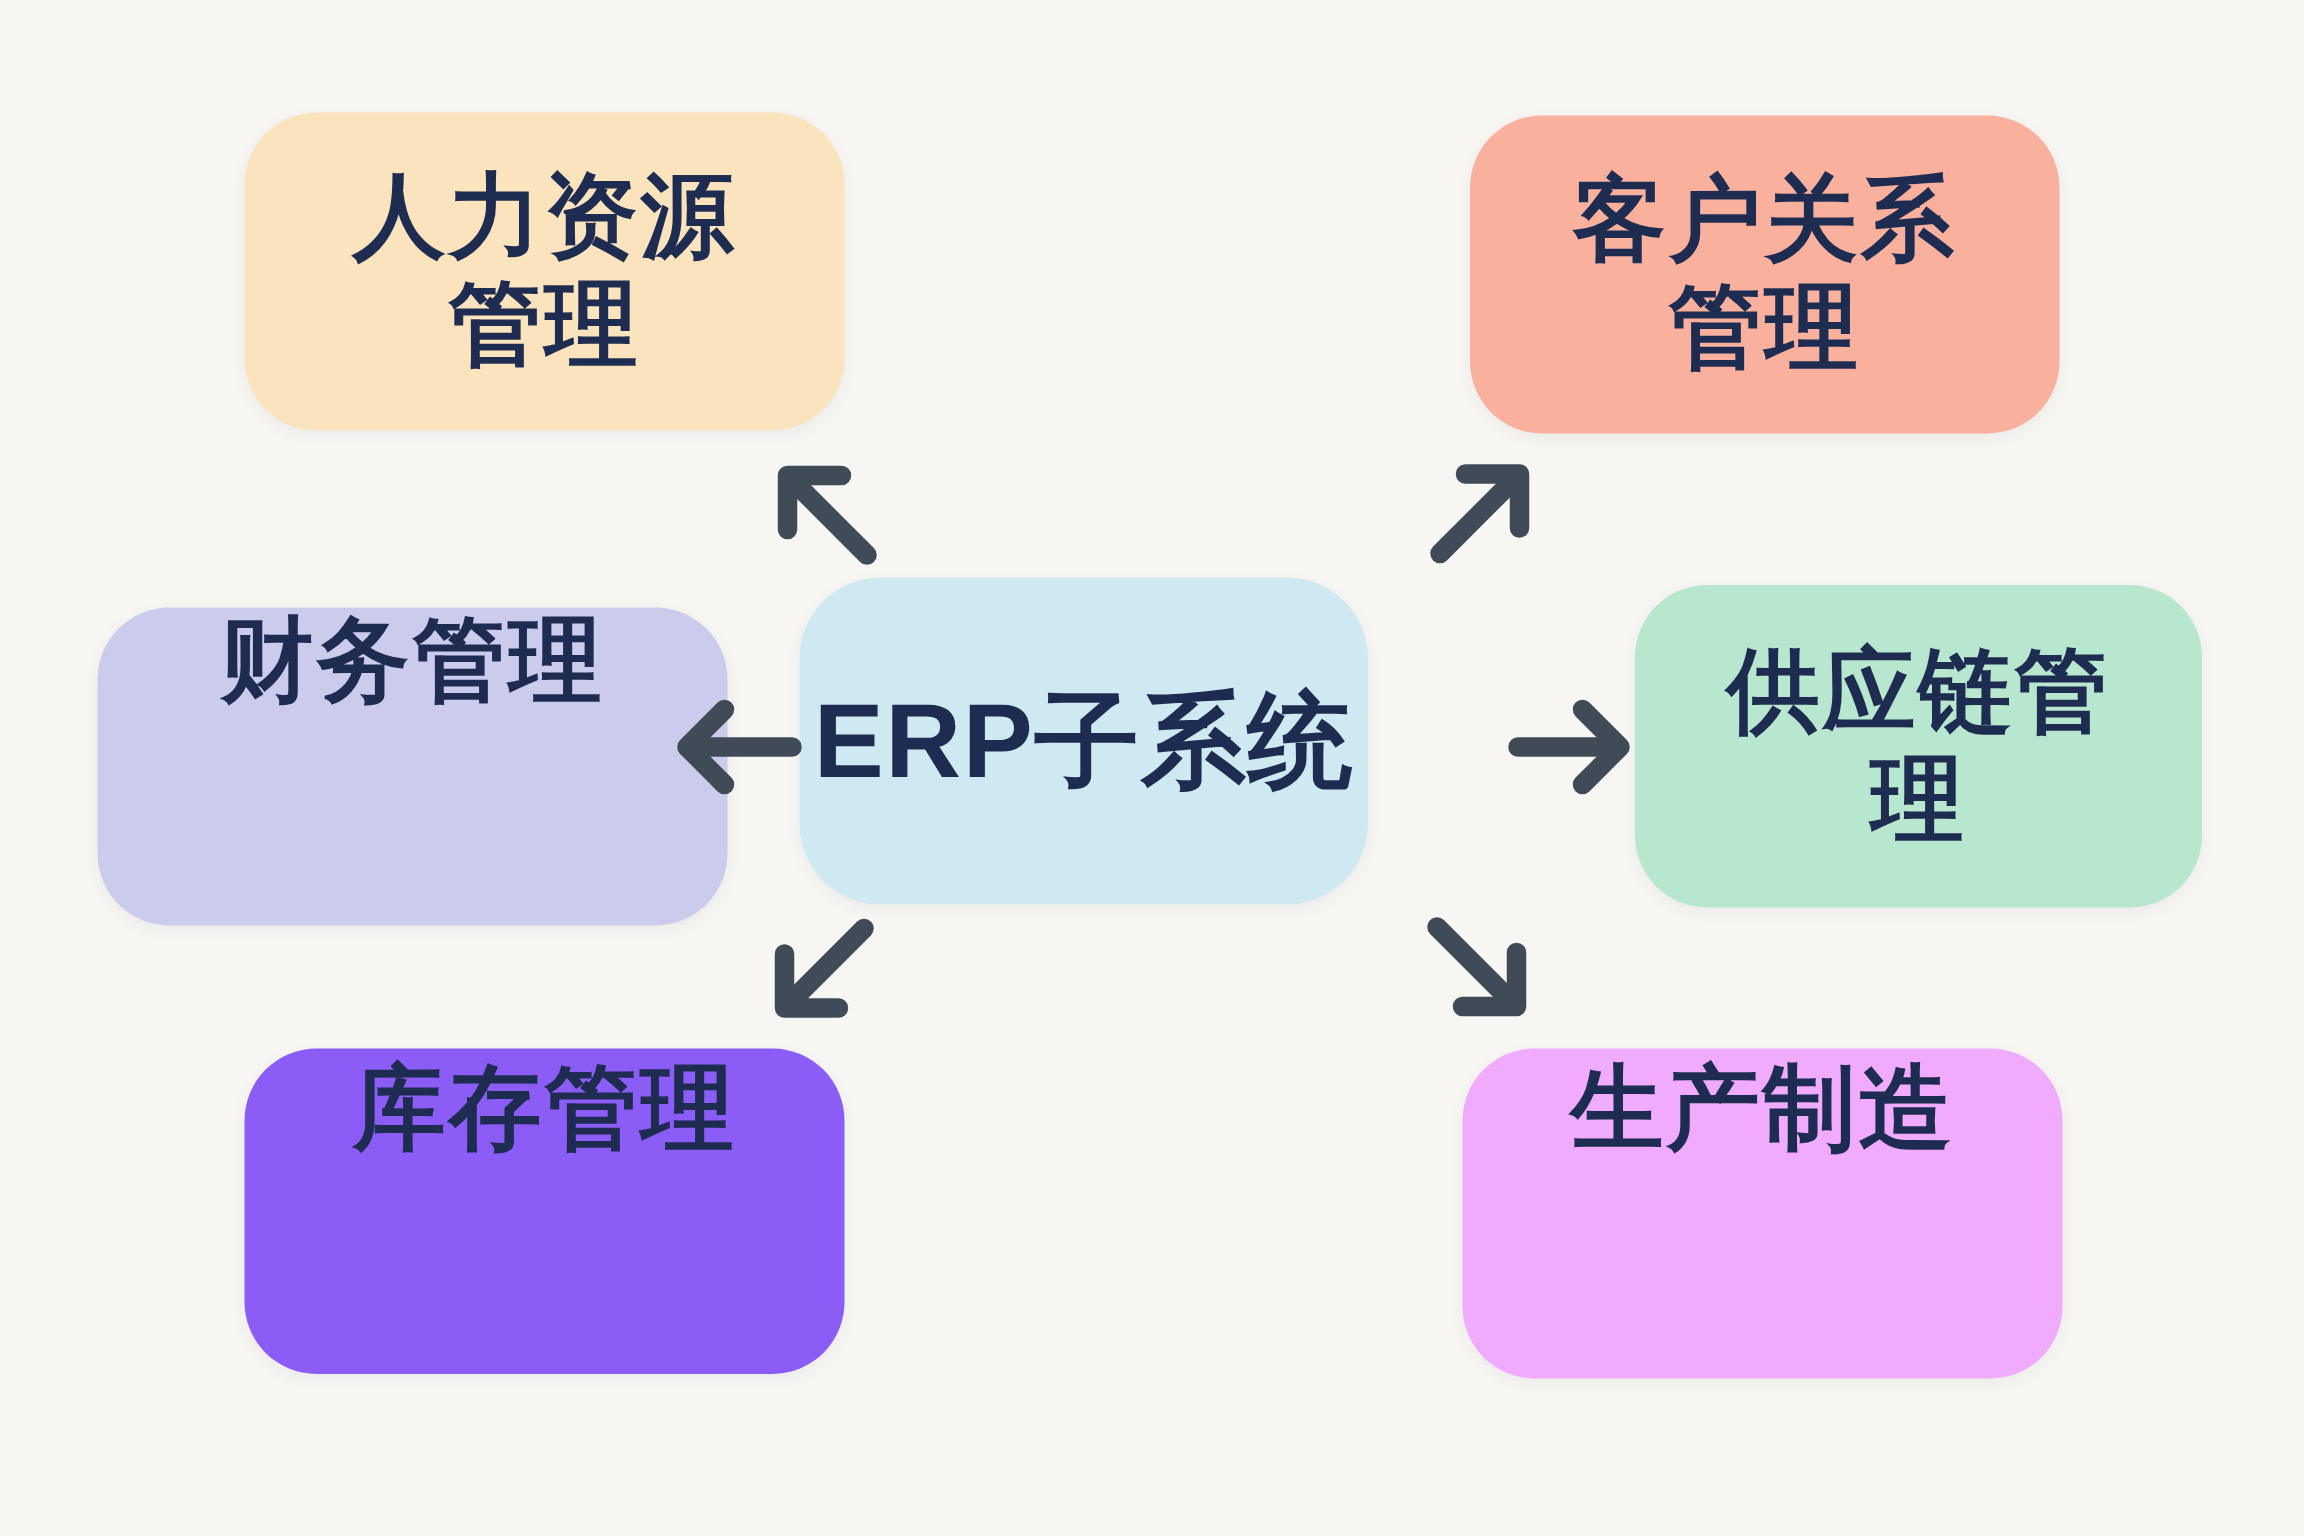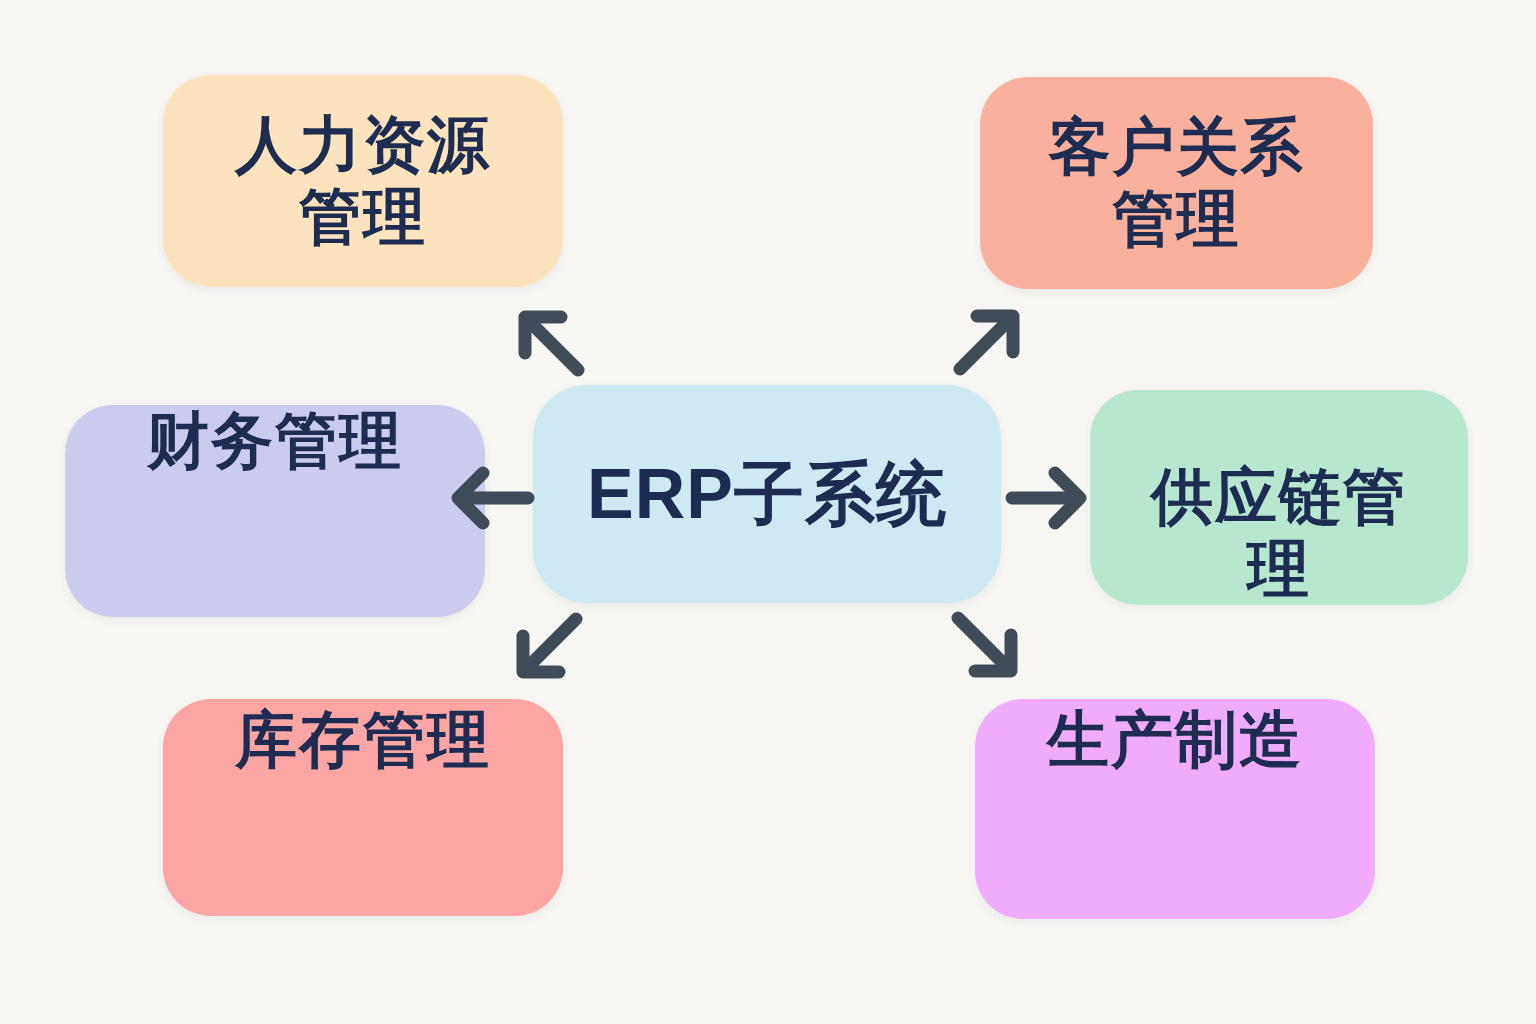--- a/index.html
+++ b/index.html
@@ -30,21 +30,21 @@
   .node-crm        { left:980px;  top:77px;  width:393px; height:212px; }
   .node-finance    { left:65px;   top:405px; width:420px; height:212px; padding-top:0; }
   .node-finance .label    { margin-top:-140px; }
   .node-scm        { left:1090px; top:390px; width:378px; height:215px; }
   .node-inventory  { left:163px;  top:699px; width:400px; height:217px; }
   .node-inventory .label  { margin-top:-135px; }
   .node-production { left:975px;  top:699px; width:400px; height:220px; }
   .node-production .label { margin-top:-138px; }
 
   .node-center {
-    left:533px; top:385px; width:468px; height:218px;
+    left:533px; top:385px; width:379px; height:218px;
     border-radius:54px;
   }
   .node-center .label {
     font-size:70px;
     line-height:78px;
     letter-spacing:1px;
   }
 
   .arrow-layer {
     position:absolute; left:0; top:0; width:1536px; height:1024px;
@@ -71,26 +71,26 @@
 
   <div class="node node-crm" style="background-color: rgb(249, 177, 158);">
     <span class="label">客户关系
 管理</span>
   </div>
 
   <div class="node node-finance" style="background-color: rgb(203, 203, 237);">
     <span class="label">财务管理</span>
   </div>
 
-  <div class="node node-scm" style="background-color: rgb(184, 231, 207); align-items: flex-end;">
+  <div class="node node-scm" style="background-color: rgb(184, 231, 207);">
     <span class="label">供应链管
 理</span>
   </div>
 
-  <div class="node node-inventory" style="background-color: #fca5a5; align-items: center;">
+  <div class="node node-inventory" style="background-color: #8b5cf6; align-items: center;">
     <span class="label">库存管理</span>
   </div>
 
   <div class="node node-production" style="background-color: #f0abfc;">
     <span class="label">生产制造</span>
   </div>
 
   <div class="node node-center" style="background-color: rgb(206, 233, 242);">
     <span class="label">ERP子系统</span>
   </div>

